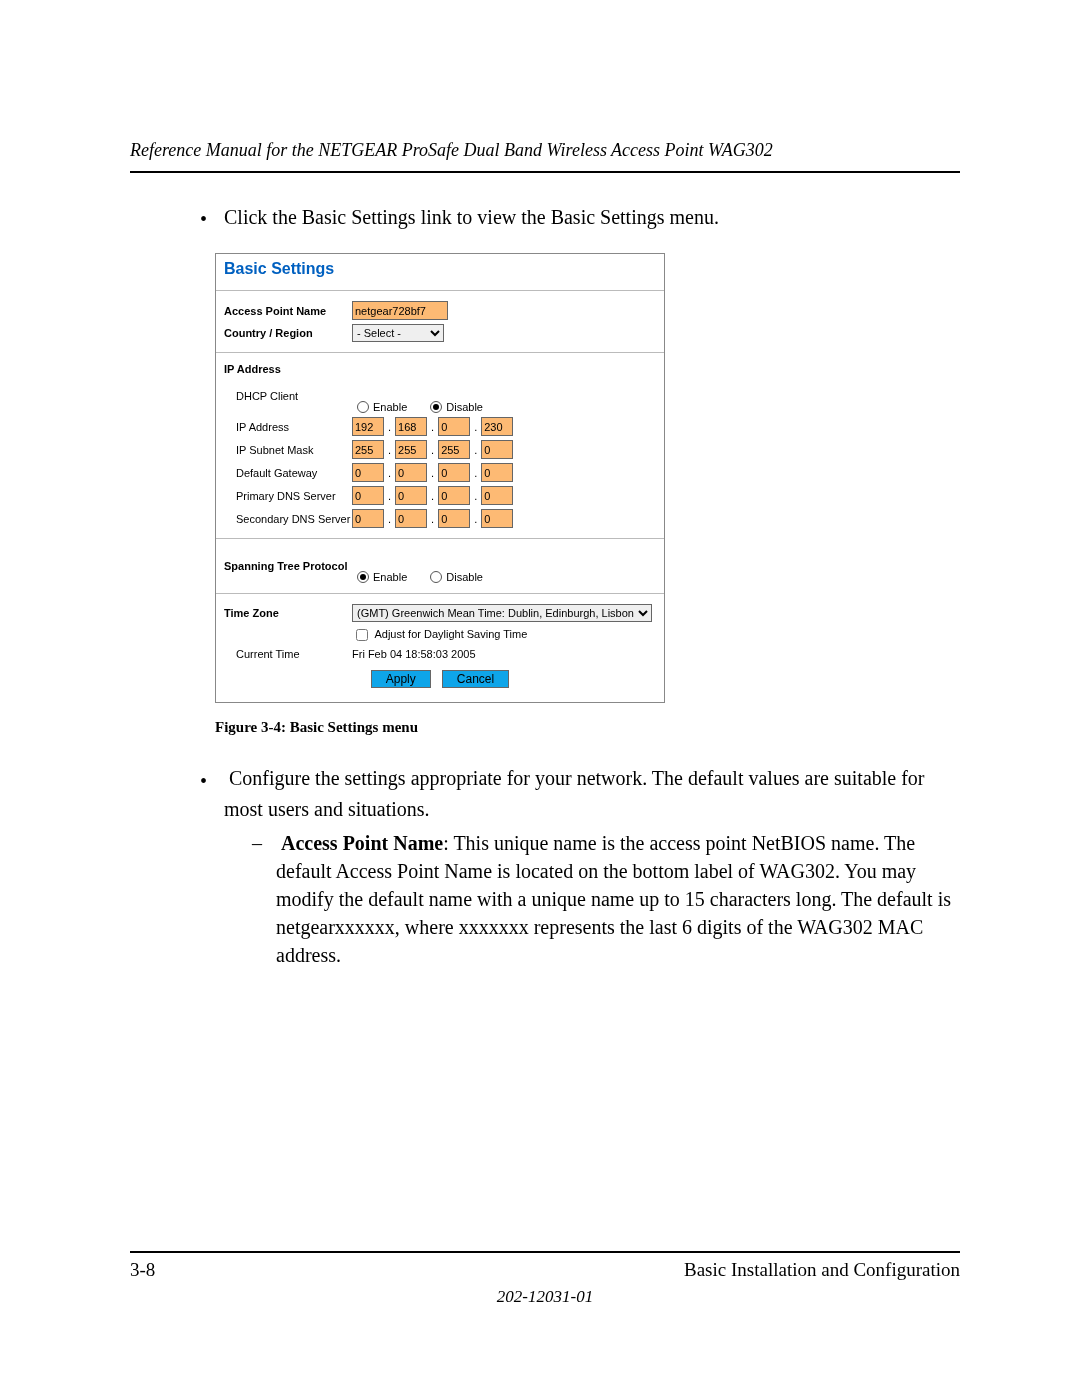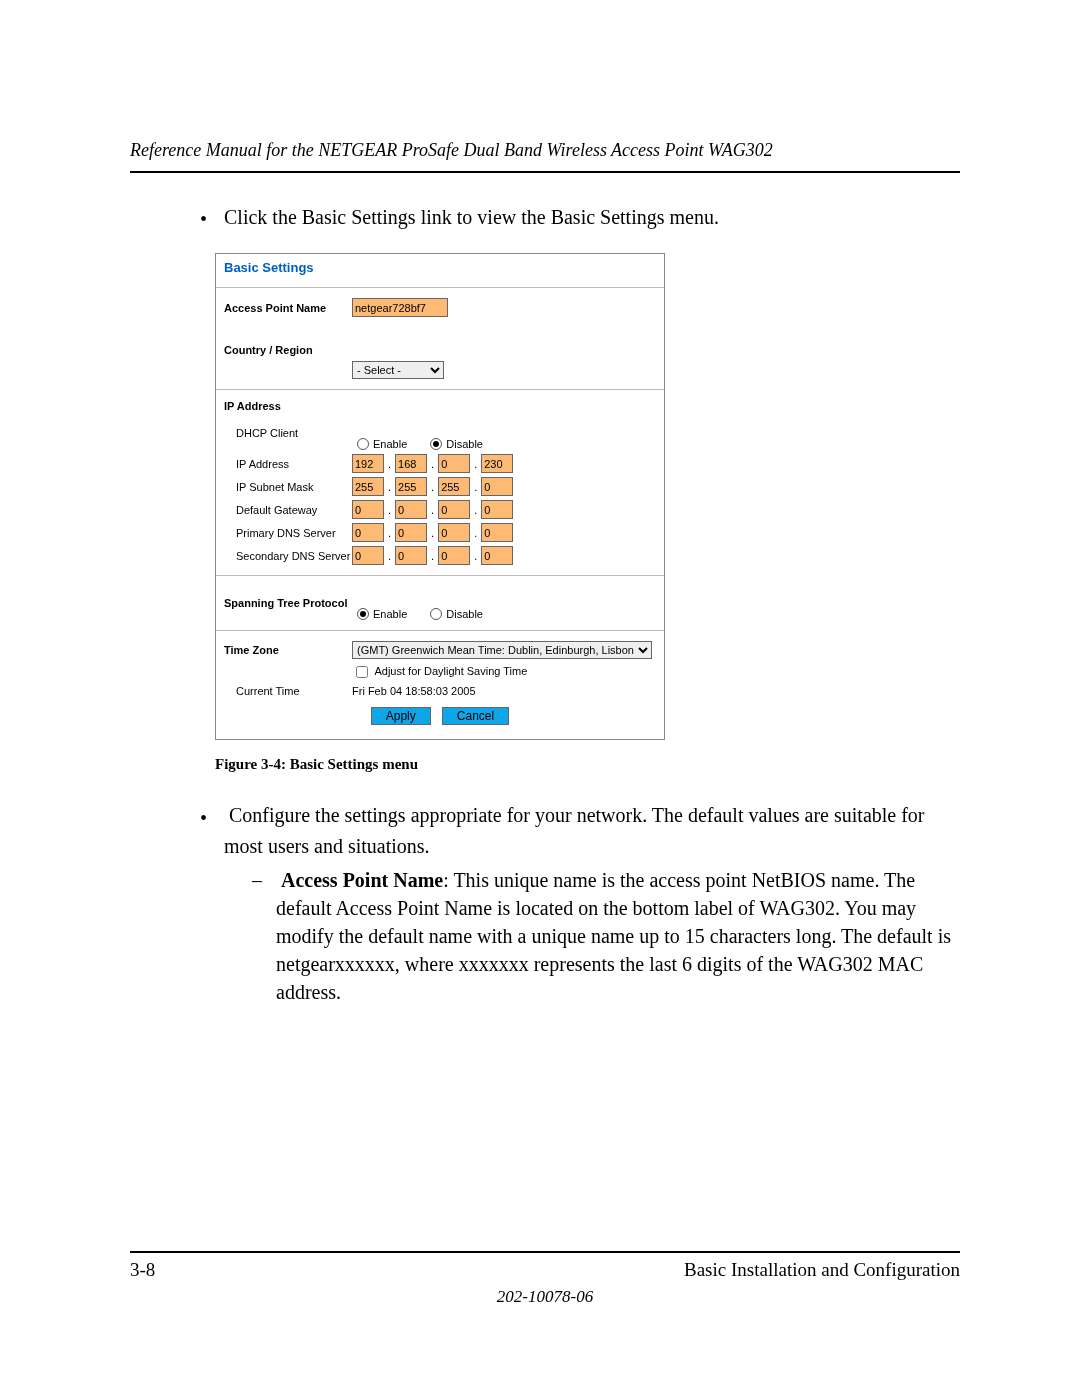--- a/index.html
+++ b/index.html
@@ -71,21 +71,21 @@
   .settings-panel {
     border: 1px solid #888;
     background: #fff;
     font-family: Arial, Helvetica, sans-serif;
     font-size: 11px;
     color: #000;
   }
   .panel-title {
     color: #0060c0;
     font-weight: bold;
-    font-size: 13px;
+    font-size: 16px;
     padding: 6px 8px 12px 8px;
     border-bottom: 1px solid #bbb;
   }
   .section {
     padding: 6px 8px;
     border-bottom: 1px solid #bbb;
   }
   .section.no-border { border-bottom: none; }
   .row {
     display: flex;
@@ -115,21 +115,21 @@
   .txt-input.ap { width: 90px; }
   .octet { width: 26px; text-align: left; }
   .dot { margin: 0 4px; }
   .sel {
     font-family: Arial, Helvetica, sans-serif;
     font-size: 11px;
     border: 1px solid #666;
     background: #efefef;
     height: 18px;
   }
-  .sel.region { width: 92px; margin-top: 40px; }
+  .sel.region { width: 92px; }
   .sel.tz { width: 300px; }
   .radio-wrap {
     display: inline-flex;
     align-items: flex-end;
     margin-right: 18px;
     font-size: 11px;
     margin-top: 19px;
   }
   .radio {
     appearance: none;
@@ -340,14 +340,14 @@
     </li>
   </ul>
 </div>
 
 <div class="footer">
   <hr class="footer-rule">
   <div class="footer-line">
     <span>3-8</span>
     <span>Basic Installation and Configuration</span>
   </div>
-  <div class="footer-doc">202-10078-06</div>
+  <div class="footer-doc">202-12031-01</div>
 </div>
 
 </body></html>

